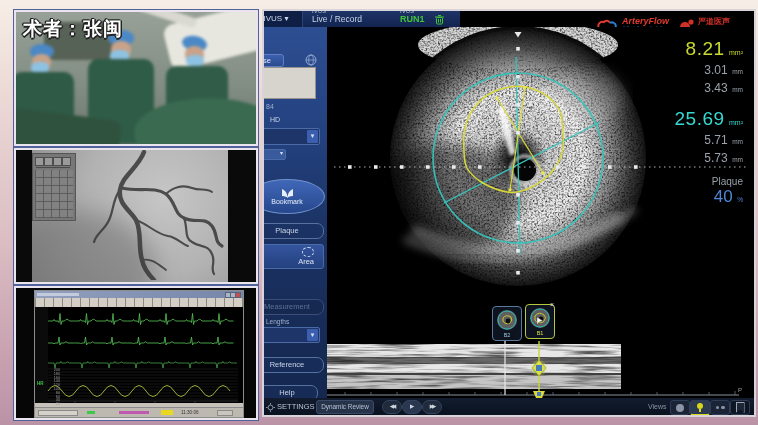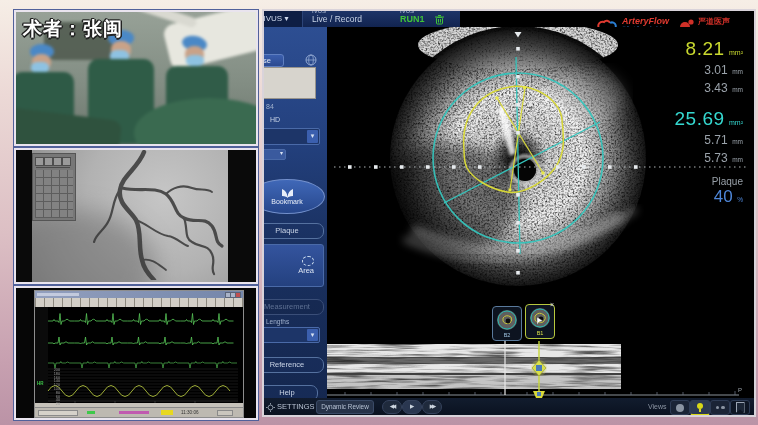--- a/index.html
+++ b/index.html
@@ -457,21 +457,21 @@
     <div class="dd" style="left:-6px;top:122px;width:26px;height:9px;background:#3a5a9e">
         <span style="position:absolute;right:2px;top:-1px;font-size:6px;color:#d8e2f2">▾</span>
       </div>
     <div class="oval">
       <svg width="13" height="10">
         <path d="M1,1 q5,2 5.5,8 q0.5,-6 5.5,-8 l0,7 q-5,0.5 -5.5,2 q-0.5,-1.5 -5.5,-2 Z" fill="#e8eef8"></path>
       </svg>
       <span>Bookmark</span>
     </div>
     <div class="pill" style="top:196px">Plaque</div>
-    <div class="tool" style="top:217px;height:43px">
+    <div class="tool" style="top:217px;height:25px">
       <span style="width:10px;height:8px;border:1px dashed #cfe0f2;border-radius:50%"></span>
       <span>Area</span>
     </div>
     <div class="pill gray" style="top:272px">Measurement</div>
     <span class="sb-lab" style="left:2px;top:291px;font-size:6.5px">Lengths</span>
     <div class="dd" style="left:-10px;top:300px;width:64px;height:14px">
         <span class="arr">▾</span>
       </div>
     <div class="pill" style="top:330px">Reference</div>
     <div class="pill" style="top:358px;width:60px;left:-8px">Help</div>

